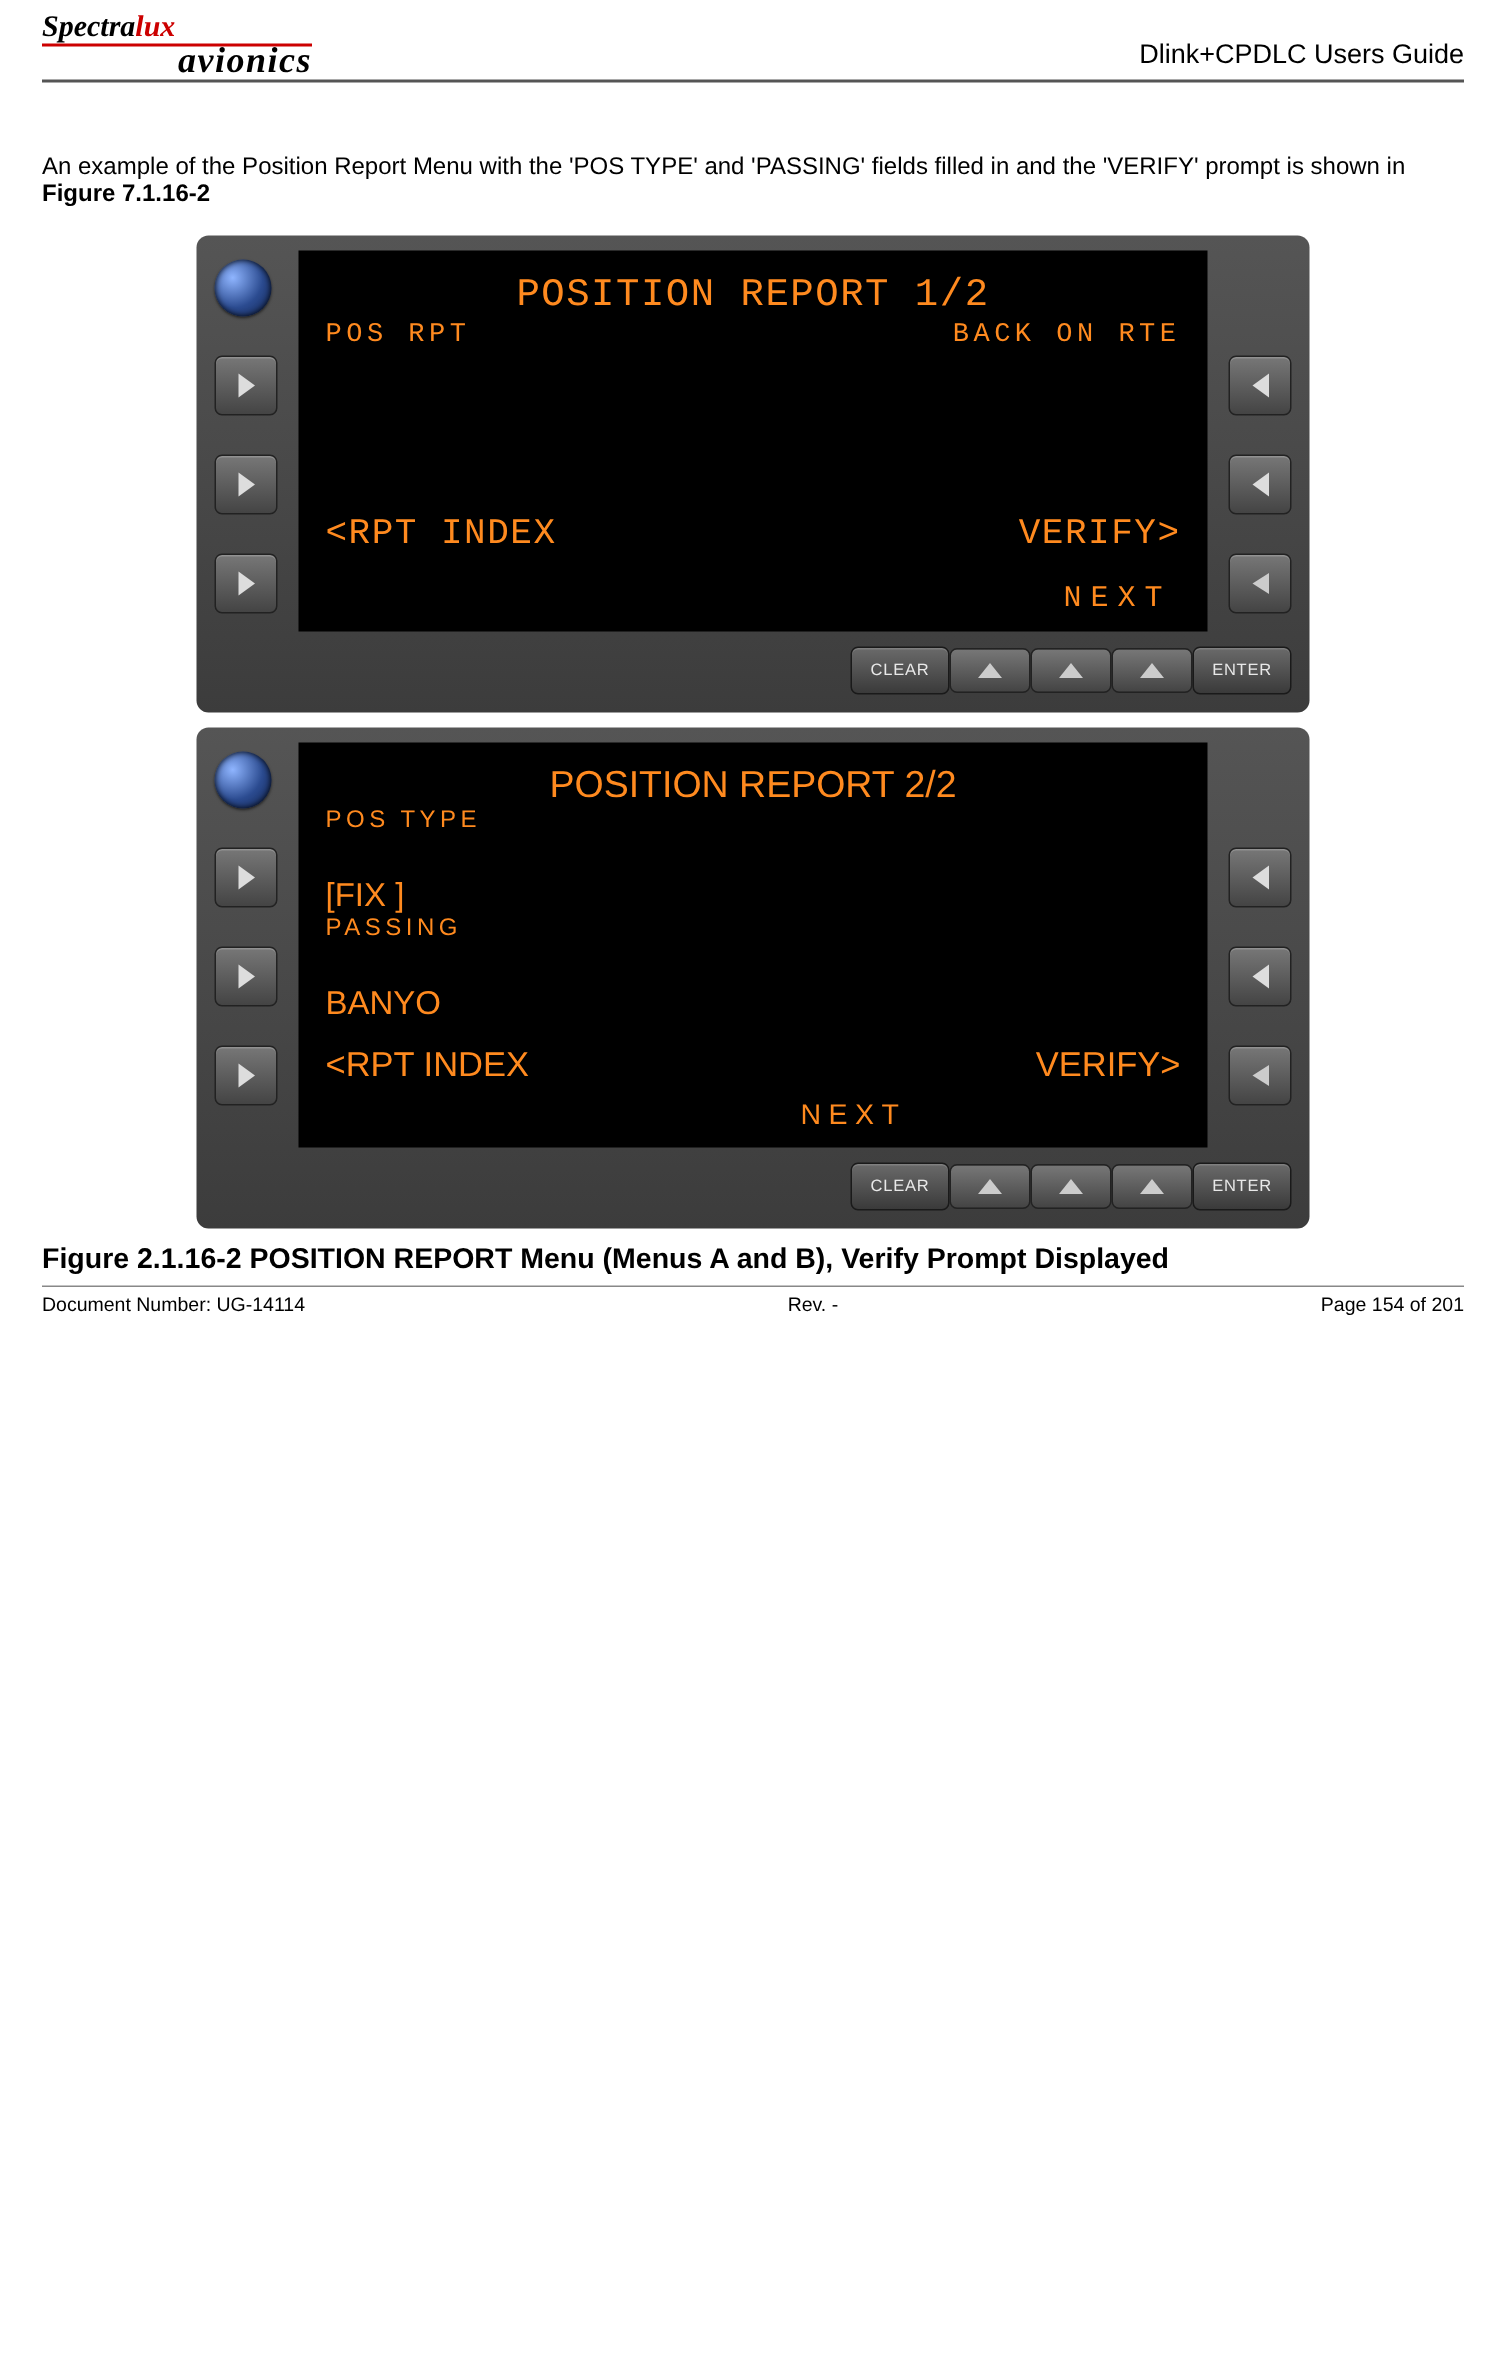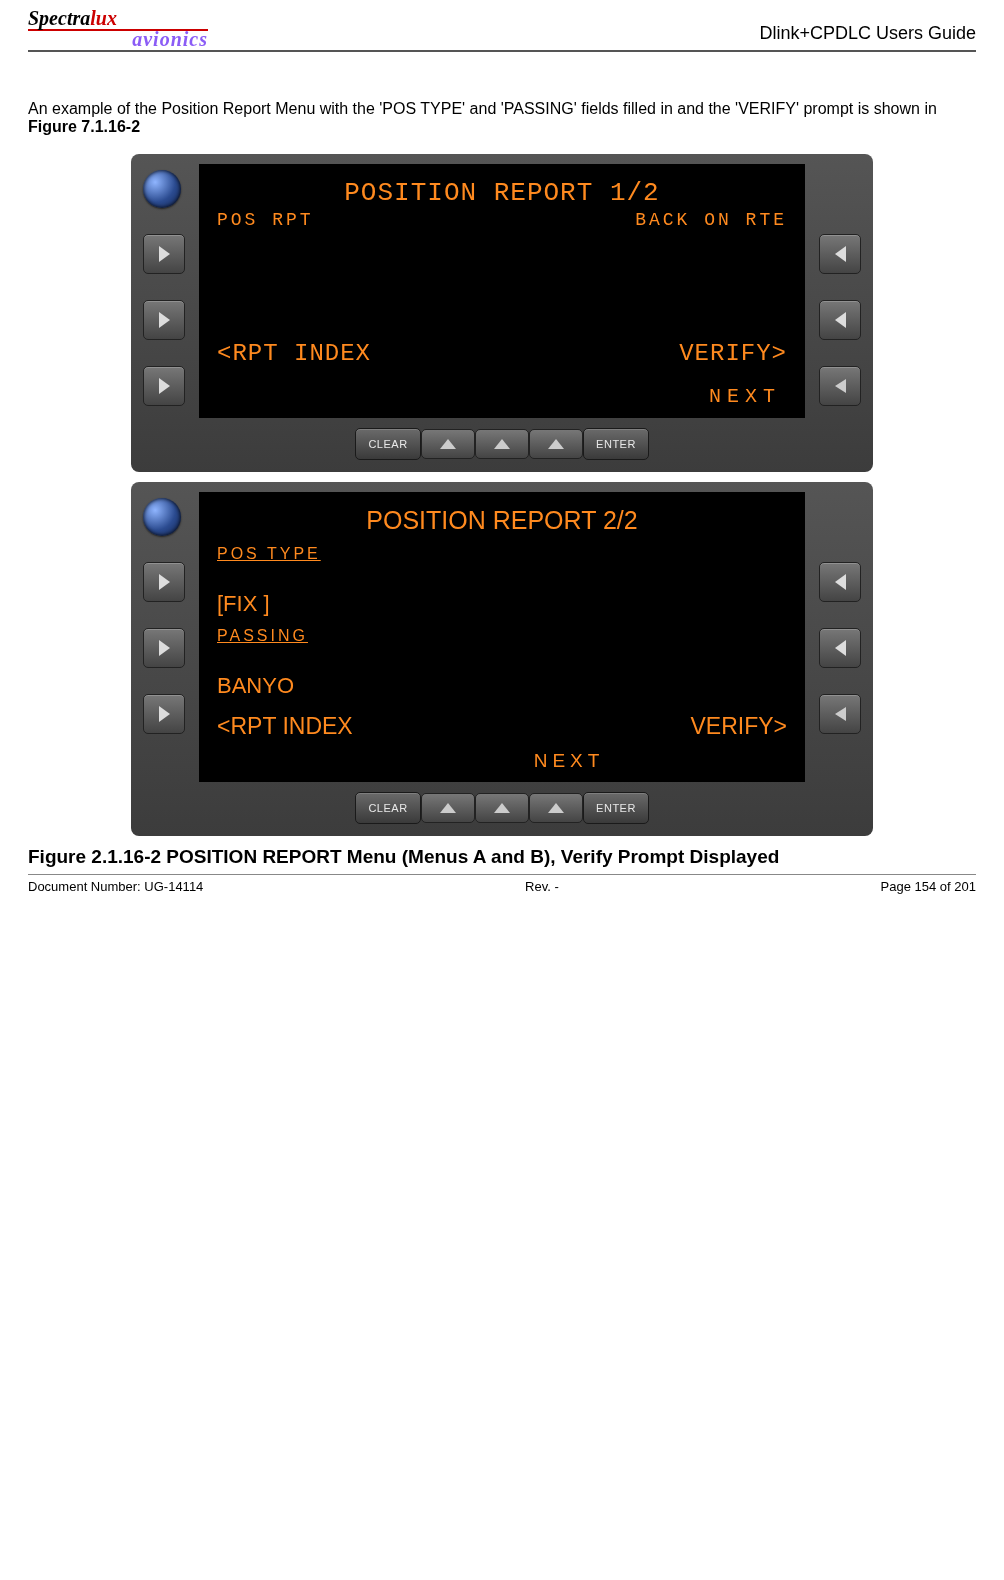--- a/index.html
+++ b/index.html
@@ -24,21 +24,21 @@
     margin-bottom: 8px;
   }
   .logo {
     font-family: "Times New Roman", serif;
     font-style: italic;
     font-weight: bold;
     line-height: 0.85;
   }
   .logo .t1 { font-size: 20px; color: #000; }
   .logo .t1 .red { color: #c00; }
-  .logo .t2 { font-size: 20px; color: #8b5cf6; letter-spacing: 1px; }
+  .logo .t2 { font-size: 24px; color: #000000; letter-spacing: 1px; }
   .logo .uline { border-top: 2px solid #c00; width: 180px; margin-top: 2px; }
   .header-right {
     font-size: 18px;
     padding-bottom: 4px;
   }
   .para { margin: 28px 0 18px 0; }
   .caption {
     font-size: 19px;
     font-weight: bold;
     margin-top: 10px;
@@ -102,26 +102,26 @@
     min-height: 230px;
     display: flex; flex-direction: column;
   }
   .scr-title { text-align: center; font-size: 26px; letter-spacing: 1px; }
   .scr-row { display: flex; justify-content: space-between; font-size: 18px; letter-spacing: 3px; margin-top: 2px; }
   .scr-body { flex:1; }
   .scr-mid { display:flex; justify-content: space-between; font-size: 24px; letter-spacing: 1px; margin-top: 30px; }
   .scr-next { text-align: right; font-size: 20px; letter-spacing: 6px; margin-top: 18px; padding-right: 6px; }
   .device2 .screen { font-family: Arial, sans-serif; }
   .device2 .scr-title { font-size: 25px; letter-spacing: 0; }
-  .device2 .lbl { font-size: 16px; letter-spacing: 3px; margin-top: 10px; text-decoration: underline;}
+  .device2 .lbl { font-size: 16px; letter-spacing: 3px; margin-top: 0;}
   .device2 .val { font-size: 22px; margin-top: 28px; }
   .device2 .scr-mid { font-size: 23px; letter-spacing: 0; margin-top: 14px; }
   .device2 .scr-next { font-size: 19px; letter-spacing: 5px; text-align: center; margin-top: 10px; padding-left: 140px;}
   .bottom-row {
-    display: flex; justify-content: center; align-items: center;
+    display: flex; justify-content: flex-end; align-items: center;
     margin-top: 10px;
   }
   .keycap {
     background: linear-gradient(#6a6a6a, #3a3a3a);
     border: 1px solid #1a1a1a;
     border-radius: 5px;
     color: #e8e8e8;
     font-family: Arial, sans-serif;
     font-size: 11px;
     letter-spacing: 0.5px;

